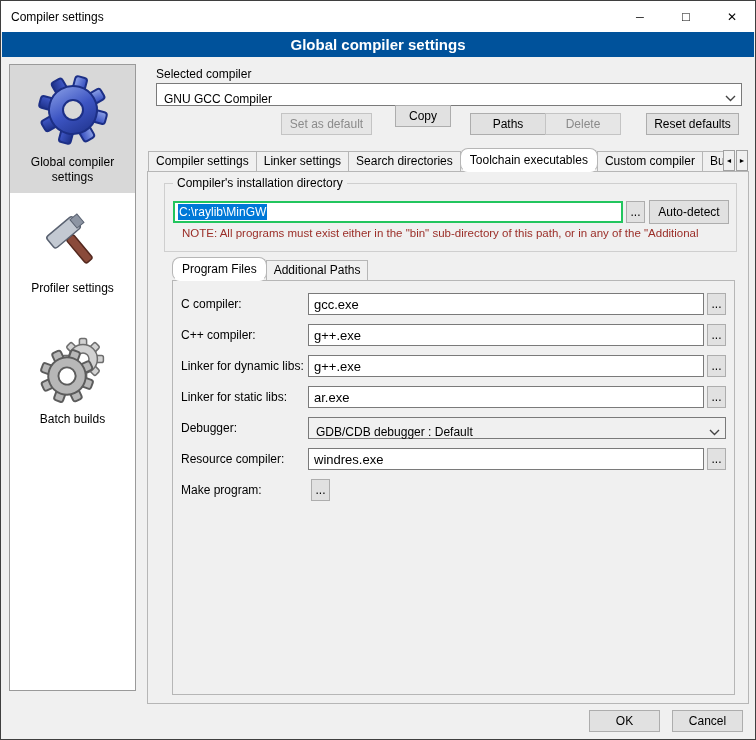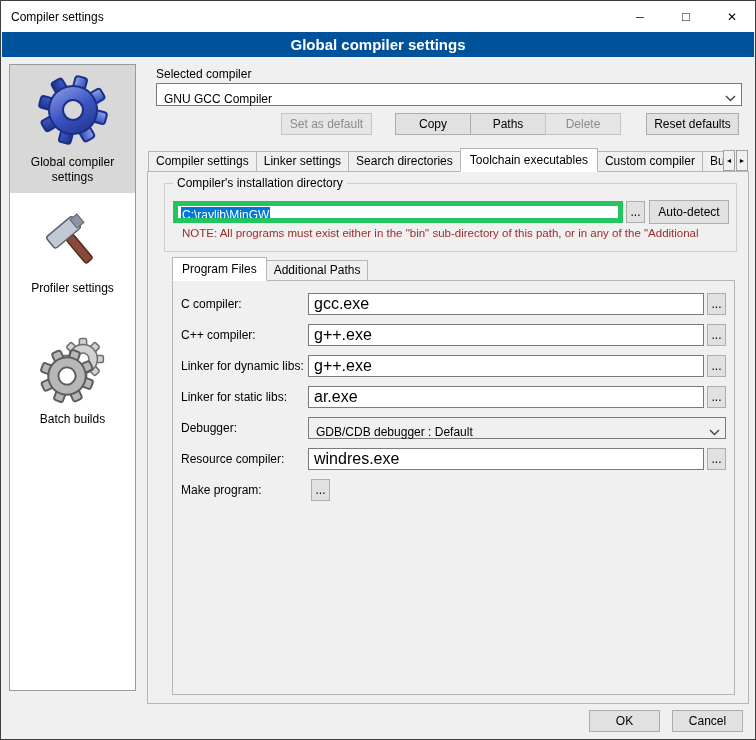--- a/index.html
+++ b/index.html
@@ -40,63 +40,63 @@
   .btn:disabled { color:#8b8b8b; background:#e6e6e6; border-color:#c4c4c4; }
   .combo { display:flex; align-items:center; border:1px solid #7a7a7a; background:#fff;
            padding:8px 5px 0 7px; height:23px; }
   .combo .combo-text { flex:1; white-space:nowrap; overflow:hidden; }
   .chev { flex:none; line-height:0; }
 
   .selcomp-label { position:absolute; left:155px; top:66px; }
   .compiler-combo { position:absolute; left:155px; top:82px; width:586px; }
 
   .b-setdef { left:280px; top:112px; width:91px; height:22px; }
-  .b-copy   { left:394px; top:112px; width:76px; height:22px; }
+  .b-copy   { left:394px; top:104px; width:56px; height:22px; }
   .b-rename { left:469px; top:112px; width:76px; height:22px; }
   .b-delete { left:544px; top:112px; width:76px; height:22px; }
   .b-reset  { left:645px; top:112px; width:93px; height:22px; }
 
   
   .tabstrip { position:absolute; left:147px; top:147px; width:576px; height:24px;
               display:flex; align-items:flex-end; overflow:hidden; z-index:2; }
   .tab { height:21px; line-height:19px; padding:0 7px; background:#f0f0f0;
          border:1px solid #b6b6b6; margin-right:-1px; white-space:nowrap; cursor:default; }
   .tab.active { height:24px; line-height:22px; background:#fff; border-bottom:1px solid #fff;
-                position:relative; z-index:3; padding:0 9px; }
+                position:relative; z-index:3; padding:0 9px;border-radius:8px; }
   .tabscroll { position:absolute; top:149px; left:722px; display:flex; z-index:2; }
   .scrollbtn { width:12px; height:21px; background:#f0f0f0; border:1px solid #a0a0a0;
                font-size:7px; display:flex; align-items:center; justify-content:center;
                padding:0; margin-right:1px; }
 
   
   .panel { position:absolute; left:146px; top:170px; width:602px; height:533px;
            border:1px solid #b6b6b6; background:#f0f0f0; z-index:1; }
 
   .groupbox { position:absolute; left:16px; top:11px; width:573px; height:69px;
               border:1px solid #cfcfcf; }
   .legend { position:absolute; left:8px; top:-8px; background:#f0f0f0; padding:0 4px; }
   .dirrow { position:absolute; left:8px; top:16px; display:flex; align-items:center; }
-  .dirinput { width:450px; height:22px; border:5px solid #22c55e; background:#fff;
+  .dirinput { width:450px; height:22px; border:2px solid #22c55e; background:#fff;
               padding:2px 3px; white-space:nowrap; overflow:hidden; }
   .dirinput .sel { background:#0078d7; color:#fff; padding:1px 1px; }
   .dots2 { position:static; width:19px; height:22px; margin-left:3px; flex:none; }
   .autodetect { position:static; width:80px; height:24px; margin-left:4px; flex:none; }
   .note { position:absolute; left:8px; top:43px; width:558px; color:#9a2d27;
           font-size:11.5px; white-space:nowrap; overflow:hidden;margin-left:9px; }
 
   .subtabs { position:absolute; left:24px; top:85px; height:24px; display:flex;
              align-items:flex-end; z-index:2; }
   .subpanel { position:absolute; left:24px; top:108px; width:563px; height:415px;
               border:1px solid #b6b6b6; background:#f0f0f0; padding:12px 8px 0 8px;
               display:flex; flex-direction:column; gap:9px; }
 
   .frow { display:flex; align-items:center; height:22px; flex:none; }
   .flabel { width:127px; flex:none; }
   .tinput { flex:1; height:22px; border:1px solid #7a7a7a; background:#fff; padding:0 5px;
-            font-family:"Liberation Sans", sans-serif; font-size:16px; }
+            font-family:"Liberation Sans", sans-serif; font-size:13px; }
   .frow .btnrow-dots { position:static; width:19px; height:22px; margin-left:3px; flex:none; }
   .debugger-combo { flex:1; height:22px; background:#f0f0f0; }
 
   .ok     { left:588px; top:709px; width:71px; height:22px; }
   .cancel { left:671px; top:709px; width:71px; height:22px; }
 
   .hiddefs { position:absolute; width:0; height:0; }
 </style>
 </head>
 <body>

